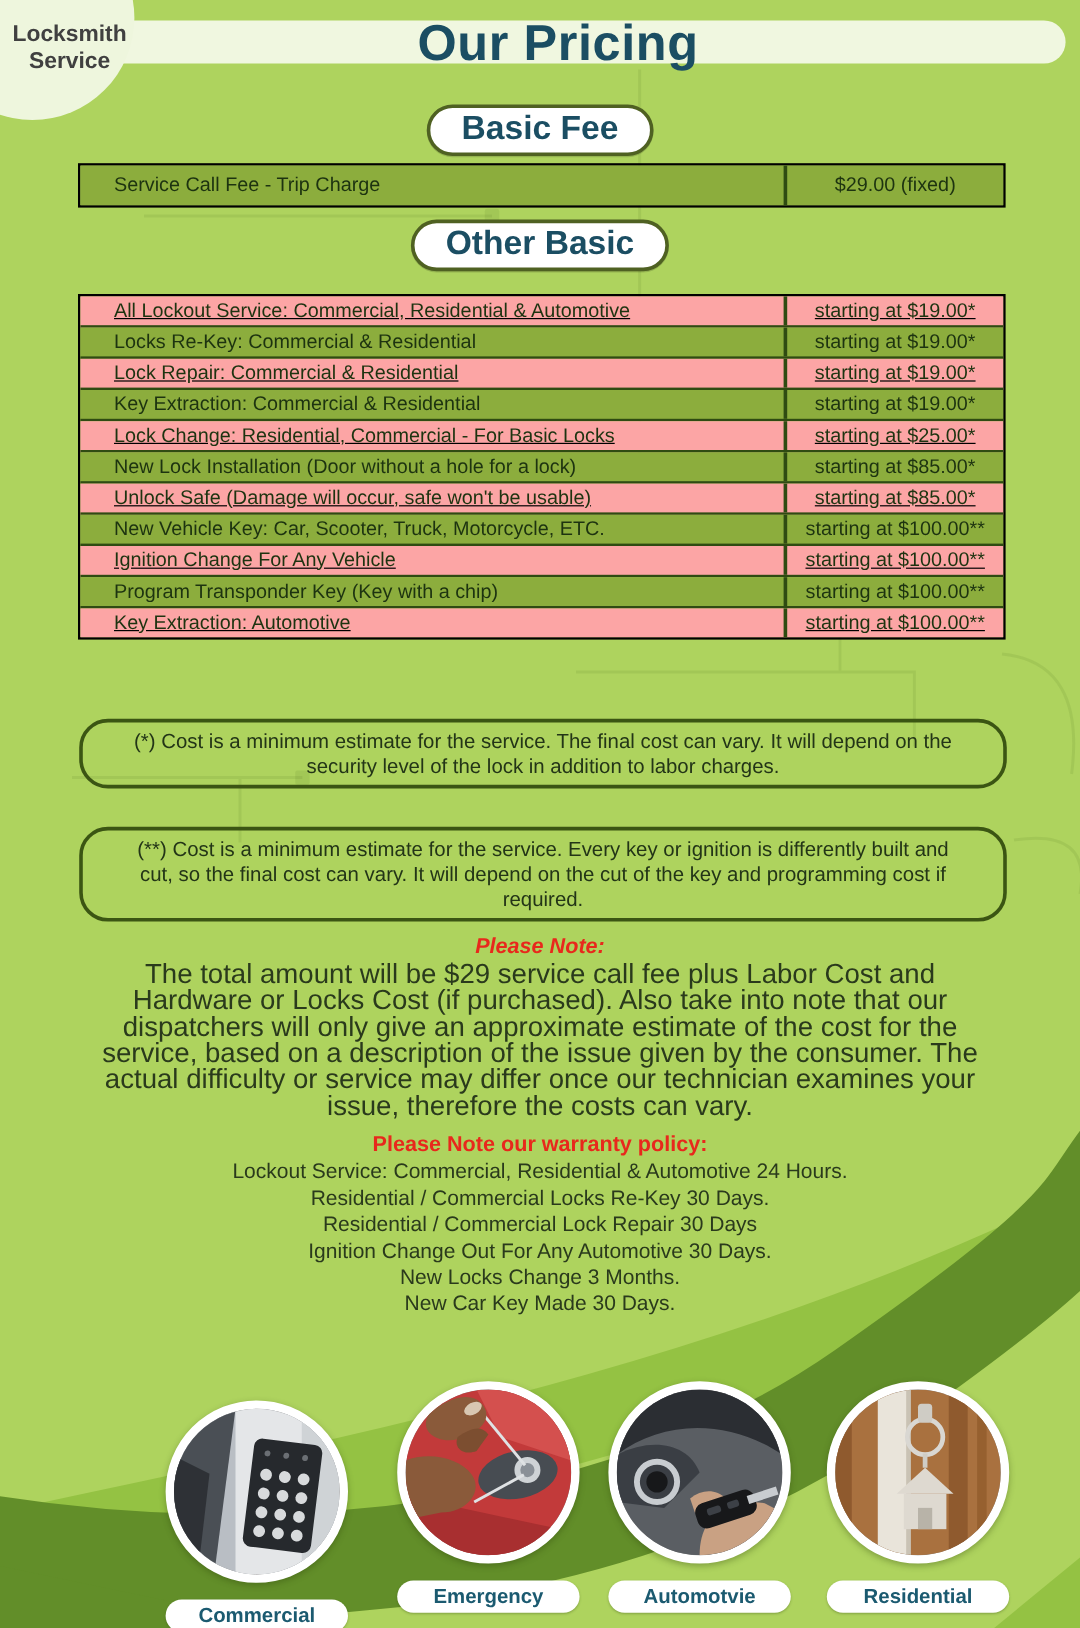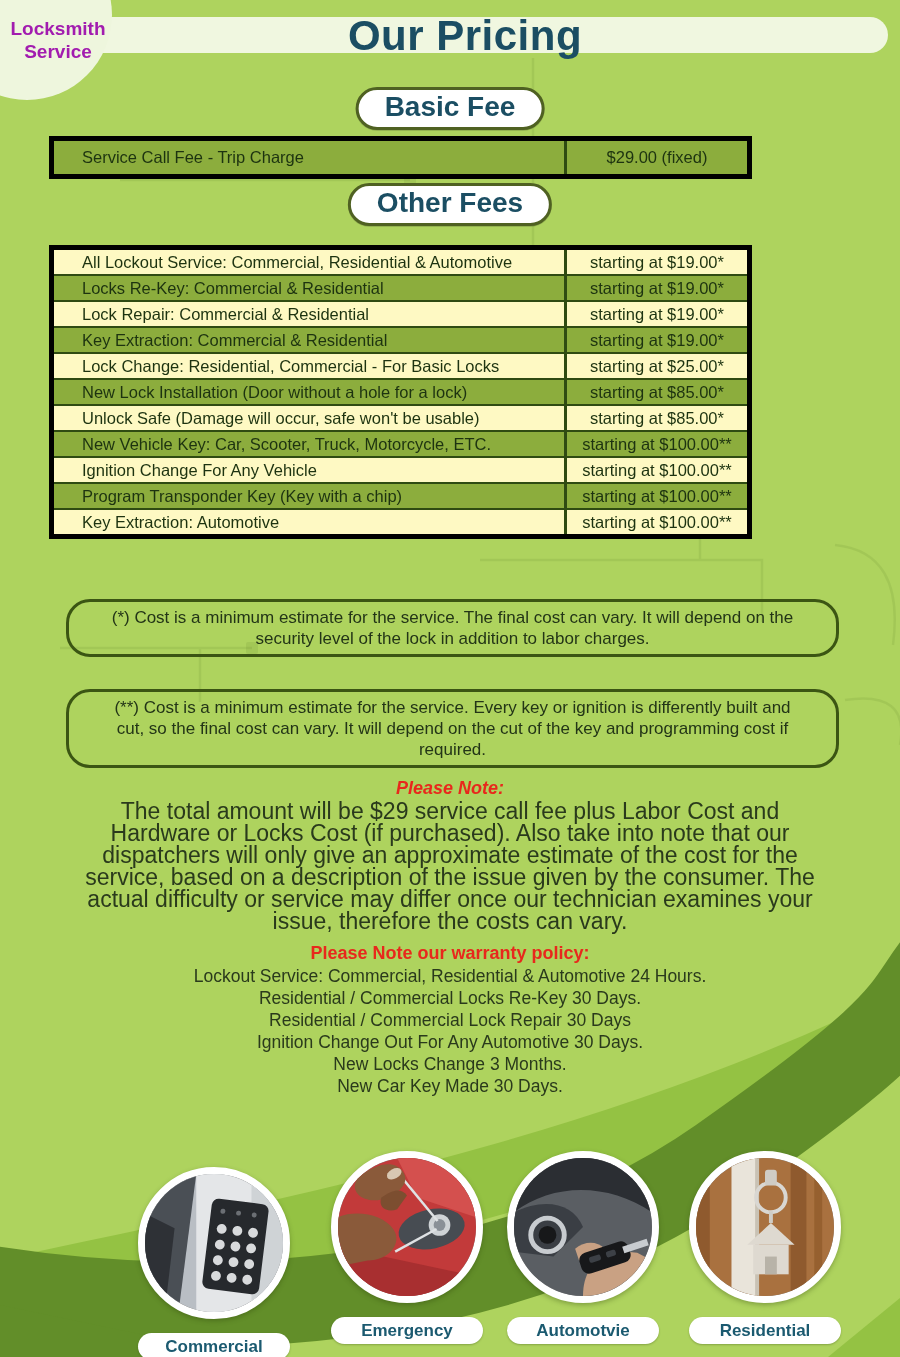--- a/index.html
+++ b/index.html
@@ -11,45 +11,45 @@
   }
   .decor{position:absolute;left:0;top:0;width:900px;height:1357px;z-index:0;}
   .content{position:absolute;left:0;top:0;width:900px;height:1357px;z-index:1;}
 
   
   .title-band{position:absolute;top:17px;left:0;width:888px;height:36px;
     background:#f0f7e0;border-radius:0 18px 18px 0;}
   .logo-blob{position:absolute;top:-70px;left:-58px;width:170px;height:170px;
     border-radius:50%;background:#eef6dd;}
   .logo-text{position:absolute;top:18px;left:0;width:116px;text-align:center;
-    color:#a21caf;font-weight:bold;font-size:19px;line-height:1.2;}
+    color:#404040;font-weight:bold;font-size:19px;line-height:1.2;}
   .page-title{position:absolute;top:12px;left:0;width:900px;text-align:center;
     color:#1b4e63;font-weight:bold;font-size:42px;letter-spacing:.5px;margin-left:15px;}
 
   
   .section-pill{position:absolute;left:50%;transform:translateX(-50%);
     background:#ffffff;border:3px solid #4f6122;border-radius:22px;
     padding:1px 26px 4px 26px;color:#1b4e63;font-weight:bold;font-size:28px;
     white-space:nowrap;box-shadow:0 1px 0 rgba(0,0,0,.15);}
   .pill-basic{top:87px;}
   .pill-other{top:183px;}
 
   
-  .fee-table{position:absolute;left:49px;width:703px;border:5px solid #000000;
+  .fee-table{position:absolute;left:65px;width:773px;border:2px solid #000000;
     box-sizing:border-box;}
   .t-basic{top:136px;}
   .t-other{top:245px;}
   .fee-row{display:flex;align-items:stretch;border-bottom:2px solid #2f4b12;}
   .fee-row:last-child{border-bottom:none;}
   .cell-service{flex:1;display:flex;align-items:center;padding-left:28px;
     color:#1d3310;font-size:16.5px;}
   .cell-price{width:180px;border-left:3px solid #2f4b12;display:flex;
     align-items:center;justify-content:center;color:#1d3310;font-size:16.5px;}
   .row-basic{height:33px;background:#8cad3d;}
-  .row-a{height:24px;background:#fef9c3;}
+  .row-a{height:24px;background:#fca5a5;text-decoration:underline;}
   .row-b{height:24px;background:#8cad3d;}
 
   
   .note-box{position:absolute;left:66px;width:773px;box-sizing:border-box;
     border:3px solid #3b5513;border-radius:24px;padding:5px 30px;
     display:flex;align-items:center;justify-content:center;text-align:center;
     color:#233517;font-size:17px;line-height:21px;min-height:48px;}
   .note-1{top:599px;}
   .note-2{top:689px;}
 
@@ -114,21 +114,21 @@
     <div class="page-title">Our Pricing</div>
 
     <div class="section-pill pill-basic">Basic Fee</div>
     <div class="fee-table t-basic">
       <div class="fee-row row-basic">
         <div class="cell-service">Service Call Fee - Trip Charge</div>
         <div class="cell-price">$29.00 (fixed)</div>
       </div>
     </div>
 
-    <div class="section-pill pill-other">Other Fees</div>
+    <div class="section-pill pill-other">Other Basic</div>
     <div class="fee-table t-other">
       <div class="fee-row row-a">
         <div class="cell-service">All Lockout Service: Commercial, Residential &amp; Automotive</div>
         <div class="cell-price">starting at $19.00*</div>
       </div>
       <div class="fee-row row-b">
         <div class="cell-service">Locks Re-Key: Commercial &amp; Residential</div>
         <div class="cell-price">starting at $19.00*</div>
       </div>
       <div class="fee-row row-a">

